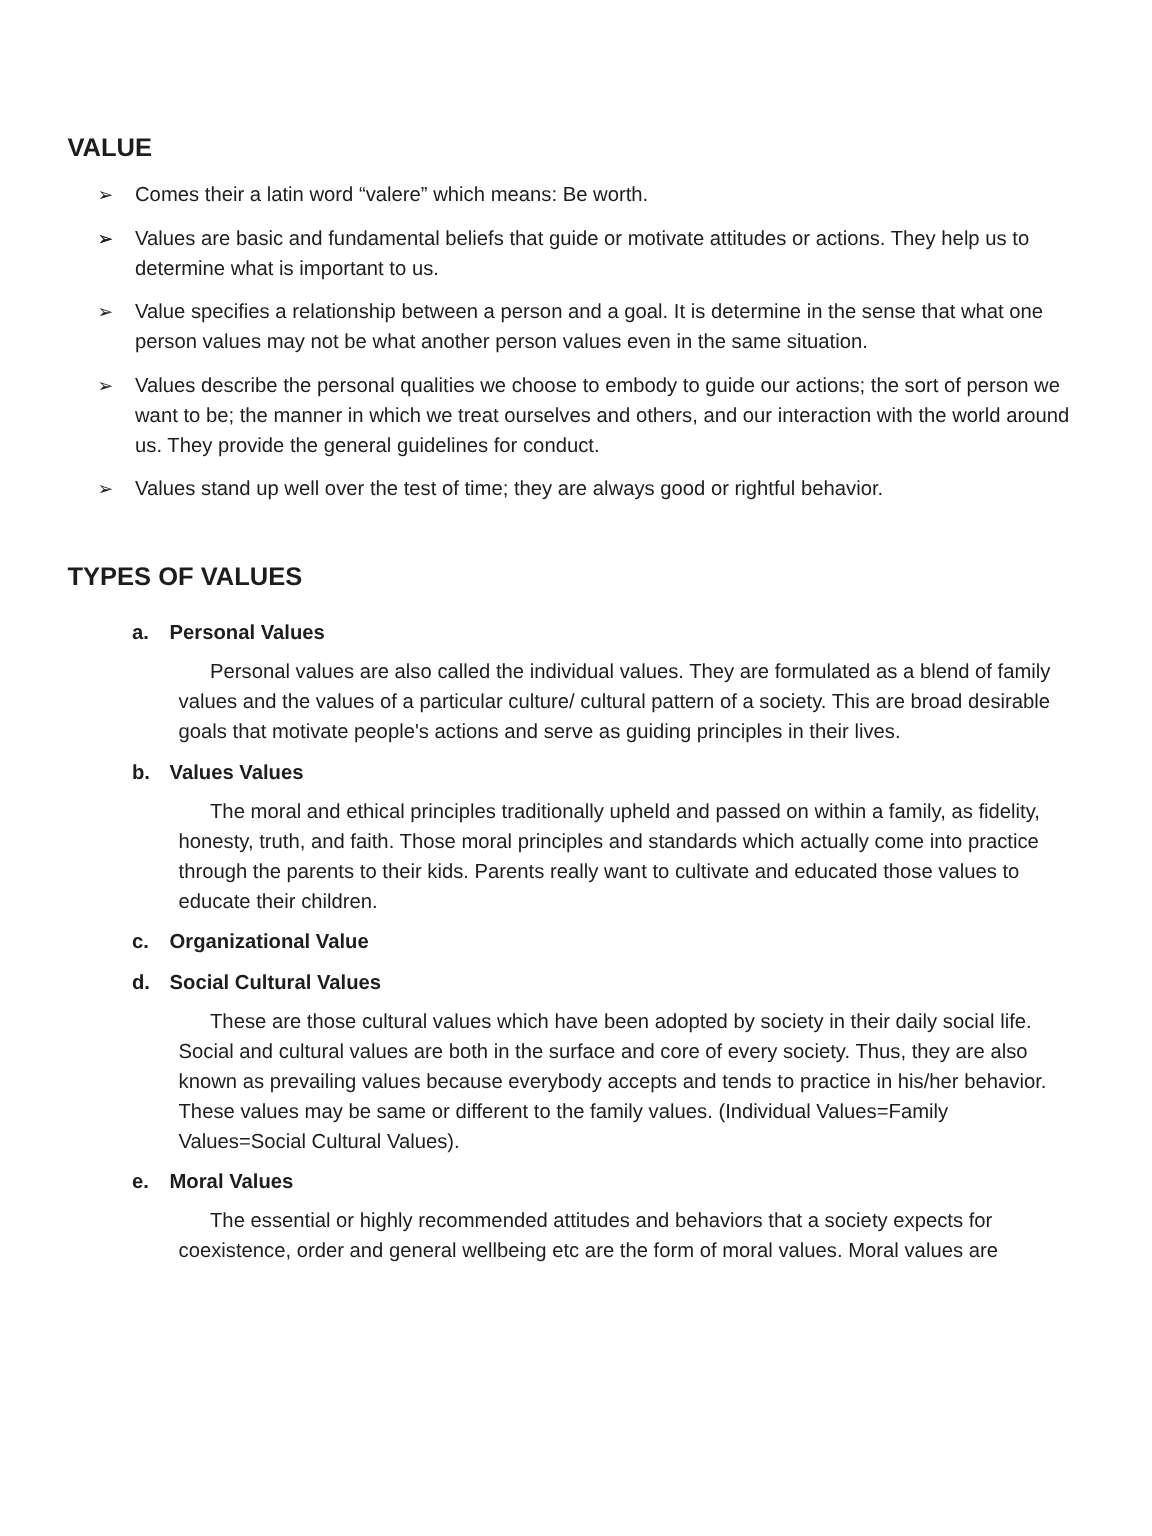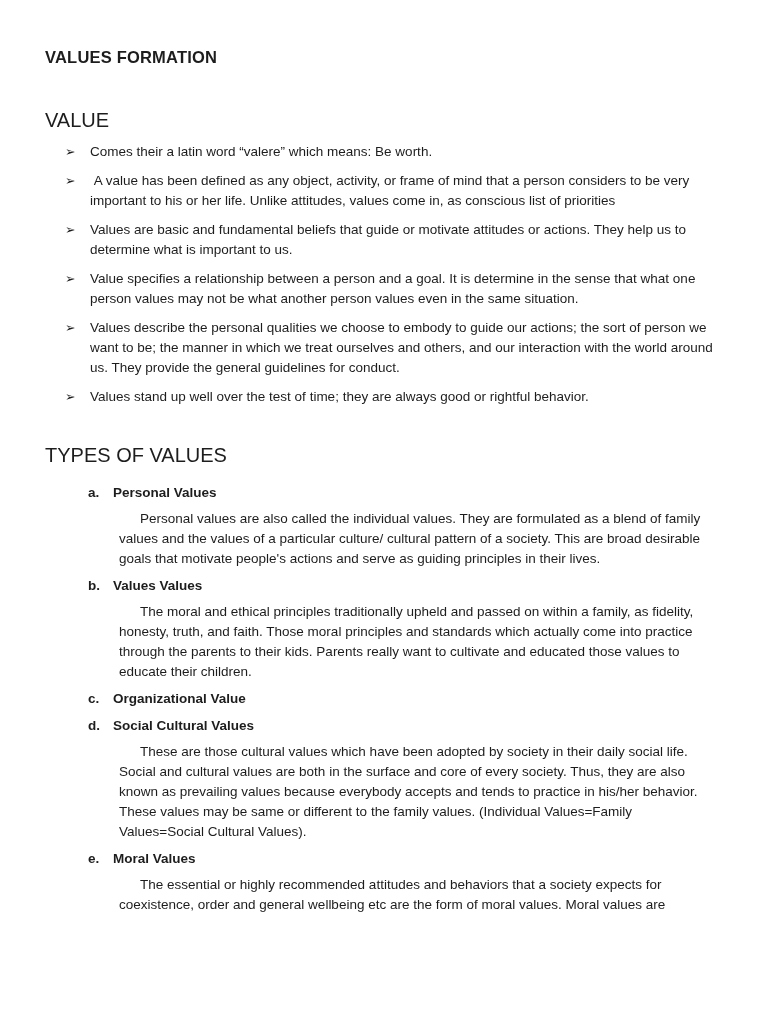--- a/index.html
+++ b/index.html
@@ -22,22 +22,22 @@
     padding: 46px 46px 0 45px;
   }
   .doc-title {
     font-size: 16.5px;
     font-weight: bold;
     line-height: 22px;
     margin: 0;
     letter-spacing: 0.2px;
   }
   .section-heading {
-    font-size: 20px;
-    font-weight: normal;
+    font-size: 17px;
+    font-weight: bold;
     line-height: 17px;
     margin: 0;
   }
   .heading-value   { margin-top: 44px; }
   .heading-types   { margin-top: 40px; }
 
   
   .bullet-list {
     list-style: none;
     margin: 13px 0 0 0;
@@ -91,32 +91,30 @@
     margin: 6px;
     text-indent: 21px;
   }
 </style>
 </head>
 <body>
 
 <div class="page">
   <div class="content">
 
-    <h1 class="doc-title">VALUES FORMATION</h1>
 
     <h2 class="section-heading heading-value">VALUE</h2>
 
     <ul class="bullet-list">
       <li class="bullet-item">
         <span class="bullet-glyph">➢</span>
         <span class="bullet-text">Comes their a latin word “valere” which means: Be worth.</span>
       </li>
       <li class="bullet-item">
         <span class="bullet-glyph">➢</span>
-        <span class="bullet-text"> A value has been defined as any object, activity, or frame of mind that a person considers to be very important to his or her life. Unlike attitudes, values come in, as conscious list of priorities</span>
       </li>
       <li class="bullet-item">
         <span class="bullet-glyph">➢</span>
         <span class="bullet-text">Values are basic and fundamental beliefs that guide or motivate attitudes or actions. They help us to determine what is important to us.</span>
       </li>
       <li class="bullet-item">
         <span class="bullet-glyph">➢</span>
         <span class="bullet-text">Value specifies a relationship between a person and a goal. It is determine in the sense that what one person values may not be what another person values even in the same situation.</span>
       </li>
       <li class="bullet-item">

